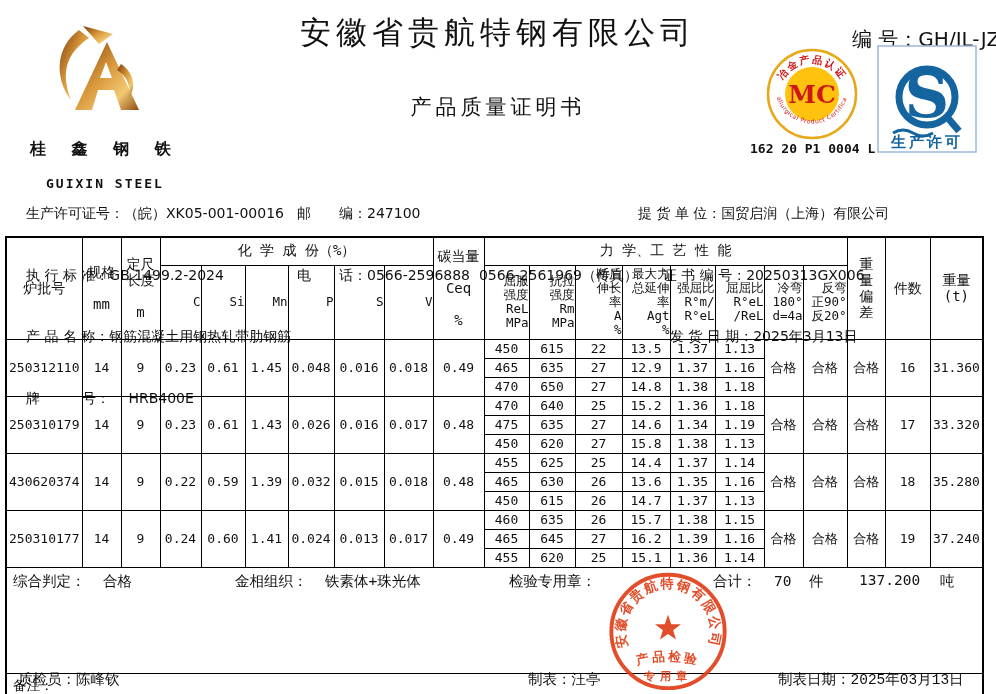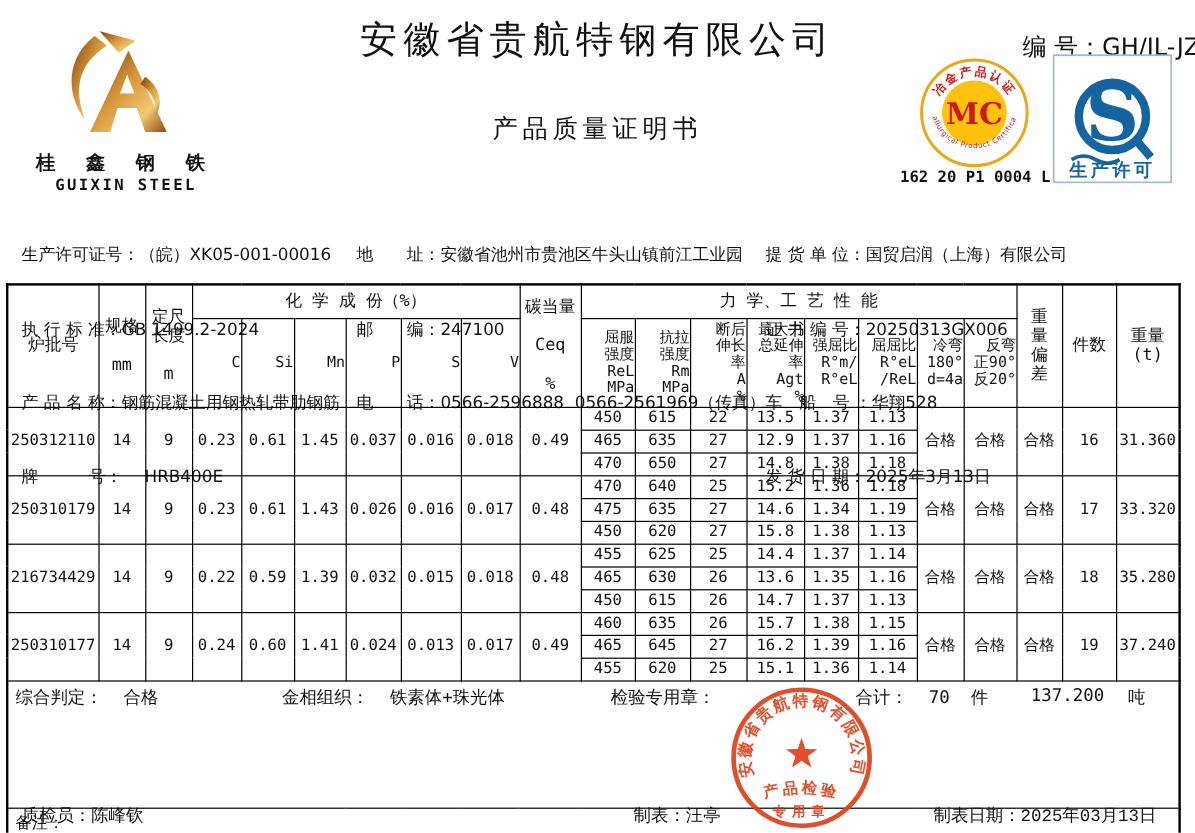--- a/index.html
+++ b/index.html
@@ -10,33 +10,33 @@
   
   .company{top:12px;left:0;width:100%;text-align:center;
            font-family:"DejaVu Serif","Liberation Serif",serif;
            font-size:31px;letter-spacing:5px;white-space:pre;}
   .doc-title{top:93px;left:0;width:100%;text-align:center;
              font-family:"DejaVu Serif","Liberation Serif",serif;
              font-size:21px;letter-spacing:4px;}
   .serial{top:26px;left:852px;font-size:20px;white-space:pre;text-align:right;}
 
   .logo-block{top:24px;left:30px;width:150px;text-align:center;}
-  .logo-cn{font-size:16px;font-weight:bold;letter-spacing:10px;margin-top:4px;white-space:pre;}
+  .logo-cn{font-size:16px;font-weight:bold;letter-spacing:10px;margin-top:17px;white-space:pre;}
   .logo-en{font-size:13px;font-weight:bold;letter-spacing:2px;
-           font-family:"DejaVu Sans Mono","Liberation Mono",monospace;}
+           font-family:"DejaVu Sans Mono","Liberation Mono",monospace;margin-top:16px;}
   .mc-badge{top:48px;left:766px;}
   .mc-number{top:141px;left:750px;font-size:13px;white-space:pre;
              font-family:"DejaVu Sans Mono","Liberation Mono",monospace;font-weight:bold;}
   .qs-badge{top:45px;left:877px;}
 
   
   .info{font-size:14px;line-height:20.5px;white-space:pre;}
-  .info-left{top:162px;left:18px;}
+  .info-left{top:162px;left:6px;padding-left:20px;}
   .info-mid{top:162px;left:297px;}
-  .info-right{top:162px;left:638px;}
+  .info-right{top:162px;left:638px;text-align:center;}
 
   
   table{position:absolute;left:5px;top:236px;width:977px;border-collapse:collapse;
         table-layout:fixed;border:2px solid #000;
         font-family:"DejaVu Sans Mono","DejaVu Sans",monospace;}
   td,th{border:1px solid #000;padding:0;text-align:center;vertical-align:middle;
         font-weight:normal;white-space:pre-line;font-size:13px;overflow:hidden;}
   tr.h1{height:28px;} tr.h1 th{font-size:14px;}
   tr.h2{height:74px;} tr.h2 th{line-height:14px;font-size:12.5px;text-align:right;}
   th.rsp{line-height:16px;font-size:13px;}
@@ -112,28 +112,26 @@
   </svg>
 </div>
 
 <div class="abs info info-left">
   <div><span>生产许可证号：</span><span>（皖）XK05-001-00016</span></div>
   <div><span>执 行 标 准：</span><span>GB 1499.2-2024</span></div>
   <div><span>产 品 名 称：</span><span>钢筋混凝土用钢热轧带肋钢筋</span></div>
   <div><span>牌　　　号：</span><span>　 HRB400E</span></div>
 </div>
 <div class="abs info info-mid">
-  <div><span>地　　址：</span><span>安徽省池州市贵池区牛头山镇前江工业园</span></div>
   <div><span>邮　　编：</span><span>247100</span></div>
   <div><span>电　　话：</span><span>0566-2596888  0566-2561969（传真）</span></div>
 </div>
 <div class="abs info info-right">
   <div><span>提 货 单 位：</span><span>国贸启润（上海）有限公司</span></div>
   <div><span>证 书 编 号：</span><span>20250313GX006</span></div>
-  <div><span>车　船　号 ：</span><span>华翔528</span></div>
   <div><span>发 货 日 期：</span><span>2025年3月13日</span></div>
 </div>
 
 <table>
   <colgroup>
     <col style="width:76px">
       <col style="width:39px">
       <col style="width:39px">
     <col style="width:41px">
       <col style="width:44px">
@@ -218,21 +216,21 @@
 反20°</th>
   </tr>
 
   <tr class="sub">
     <td rowspan="3">250312110</td>
     <td rowspan="3">14</td>
     <td rowspan="3">9</td>
     <td rowspan="3">0.23</td>
     <td rowspan="3">0.61</td>
     <td rowspan="3">1.45</td>
-    <td rowspan="3">0.037</td>
+    <td rowspan="3">0.048</td>
     <td rowspan="3">0.016</td>
     <td rowspan="3">0.018</td>
     <td rowspan="3">0.49</td>
     <td>450</td>
     <td>615</td>
     <td>22</td>
     <td>13.5</td>
     <td>1.37</td>
     <td>1.13</td>
     <td rowspan="3">合格</td>
@@ -292,21 +290,21 @@
   <tr class="sub">
     <td>450</td>
     <td>620</td>
     <td>27</td>
     <td>15.8</td>
     <td>1.38</td>
     <td>1.13</td>
   </tr>
 
   <tr class="sub">
-    <td rowspan="3">216734429</td>
+    <td rowspan="3">430620374</td>
     <td rowspan="3">14</td>
     <td rowspan="3">9</td>
     <td rowspan="3">0.22</td>
     <td rowspan="3">0.59</td>
     <td rowspan="3">1.39</td>
     <td rowspan="3">0.032</td>
     <td rowspan="3">0.015</td>
     <td rowspan="3">0.018</td>
     <td rowspan="3">0.48</td>
     <td>455</td>

